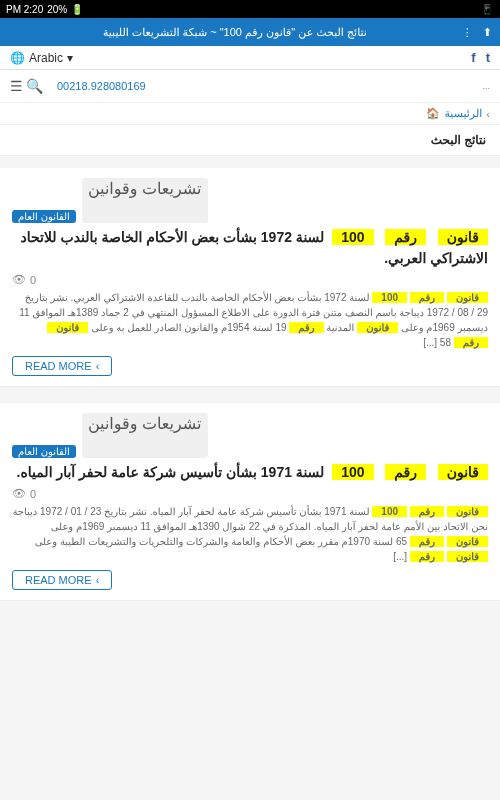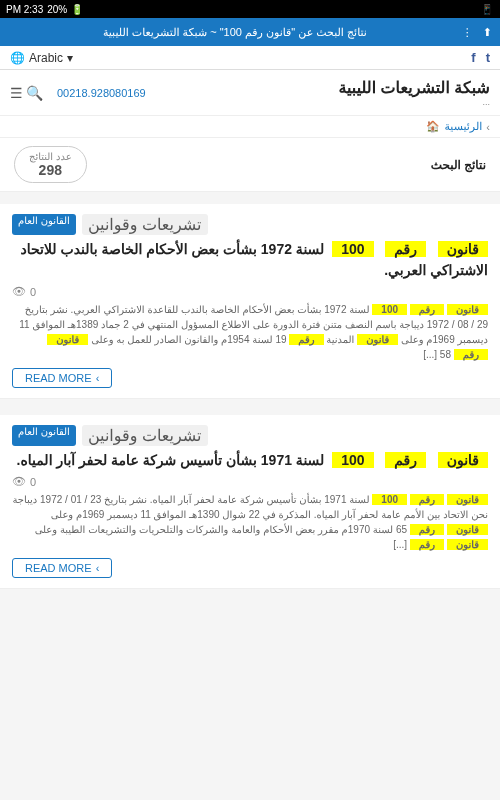--- a/index.html
+++ b/index.html
@@ -135,20 +135,21 @@
       background: #f0f0f0;
       padding: 1px 6px;
       border-radius: 3px;
     }
     .tag-blue {
       font-size: 10px;
       color: #fff;
       background: #1a78c2;
       padding: 1px 6px;
       border-radius: 3px;
+      margin-top: 32px;
     }
     .card-title {
       font-size: 14px;
       font-weight: bold;
       color: #222;
       text-align: right;
       line-height: 1.5;
       margin-bottom: 4px;
     }
     .highlight {
@@ -193,21 +194,21 @@
     .divider { height: 8px; background: #f5f5f5; }
   </style>
 </head>
 <body>
 
 <div class="status-bar">
   <span class="status-bar-left">📱</span>
   <span class="status-bar-right">
     <span>🔋</span>
     <span>20%</span>
-    <span>2:33 PM</span>
+    <span>2:20 PM</span>
   </span>
 </div>
 
 <div class="notification-bar">
   <div class="notification-bar-icons">
     <span style="cursor:pointer;">⬆</span>
     <span style="cursor:pointer;">⋮</span>
   </div>
   <div class="notification-bar-title">نتائج البحث عن "قانون رقم 100" ~ شبكة التشريعات الليبية</div>
 </div>
@@ -219,44 +220,39 @@
     <span style="font-size:12px;">▾</span>
   </div>
   <div class="lang-bar-right">
     <span style="cursor:pointer; font-weight:bold;">f</span>
     <span style="cursor:pointer; font-weight:bold;">t</span>
   </div>
 </div>
 
 <div class="header">
   <div>
-    <div class="header-logo">شبكة التشريعات الليبية</div>
     <div class="header-subtitle">...</div>
   </div>
   <div class="header-right">
     <span class="header-phone">00218.928080169</span>
     <div class="header-icons">
       <span class="header-icon">🔍</span>
       <span class="header-icon">☰</span>
     </div>
   </div>
 </div>
 
 <div class="breadcrumb-bar">
   <span>›</span>
   <span style="color:#1a78c2; cursor:pointer;text-align:center;">الرئيسية</span>
   <span>🏠</span>
 </div>
 
 <div class="results-header">
   <div class="results-title">نتائج البحث</div>
-  <div class="results-count-box">
-    <div class="results-count-label">عدد النتائج</div>
-    <div class="results-count-num">298</div>
-  </div>
 </div>
 
 <div class="content">
 
   <div class="result-card">
     <div class="card-tags">
       <span class="tag">تشريعات وقوانين</span>
       <span class="tag-blue">القانون العام</span>
     </div>
     <div class="card-title">

